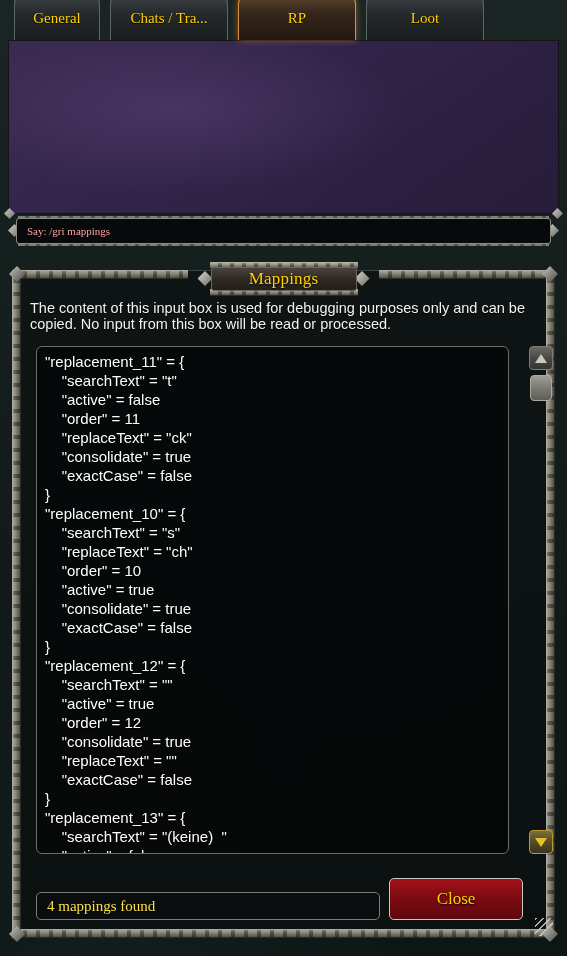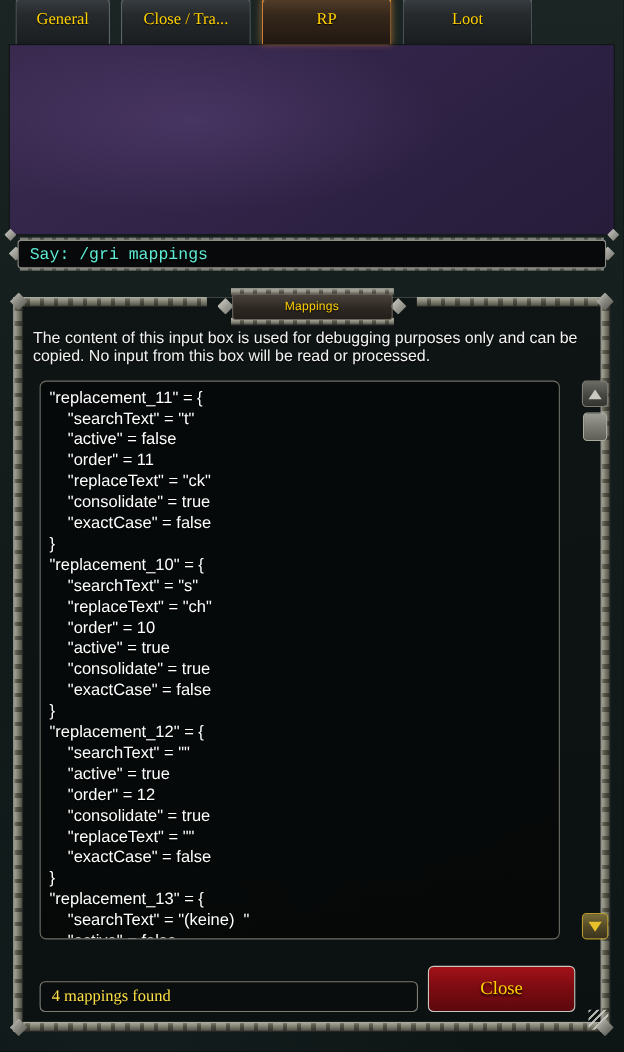--- a/index.html
+++ b/index.html
@@ -77,21 +77,21 @@
     position: absolute; left: 8px; top: 214px; width: 551px; height: 34px; z-index: 5;
   }
   #editbox {
     position:absolute; inset:4px 8px;
     background: #07090a;
     border: 1px solid #8d8d86;
     border-radius: 3px;
     display:flex; align-items:center; padding-left:10px;
   }
   #editbox-text {
-    color: #5eead4; font-size: 15px; font-family: Liberation Mono, monospace;
+    color: #fca5a5; font-size: 11px; font-family: Liberation Serif, serif;
     text-shadow: 0 1px 2px #000;
   }
   .eb-rail {
     position:absolute; height:3px; left:10px; right:10px;
     background: repeating-linear-gradient(90deg,#8e8e86 0 7px,#5d5d57 7px 11px);
     opacity:.85;
   }
   .eb-rail.t { top:2px; } .eb-rail.b { bottom:2px; }
   .eb-dia { position:absolute; width:13px; height:13px; top:10px;
     background: linear-gradient(135deg,#d2d2cb,#6b6b65);
@@ -153,21 +153,21 @@
     width: 168px; height: 34px; z-index:4;
   }
   #titleplate-inner {
     position:absolute; inset:5px 11px;
     background: linear-gradient(180deg,#4a423b 0%,#2e2823 55%,#241f1b 100%);
     border:1px solid #6d665c;
     border-radius:3px;
     display:flex; align-items:center; justify-content:center;
   }
   #title-text {
-    color:#ffd100; font-family:Liberation Sans, sans-serif; font-size:11px;
+    color:#ffd100; font-family:Liberation Serif, serif; font-size:17px;
     text-shadow: 0 1px 2px #000; letter-spacing:.2px;
   }
   .tp-rail { position:absolute; left:10px; right:10px; height:7px;
     background: repeating-linear-gradient(90deg,#90908a 0 8px,#5a5a55 8px 12px),
                 linear-gradient(180deg,#a4a49c,#4d4d48);
     background-blend-mode: overlay;
     border-top:1px solid #b0b0a7; border-bottom:1px solid #2a2a27; }
   .tp-rail.t { top:0; } .tp-rail.b { bottom:0; }
   .tp-dia { position:absolute; width:15px; height:15px; top:9px;
     background: linear-gradient(135deg,#d4d4cc,#6d6d66);
@@ -251,21 +251,21 @@
 </head>
 <body>
 
 <div id="scene"></div>
 
 <div id="tabbar">
   <div class="tab">
     <span>General</span>
   </div>
   <div class="tab wide">
-    <span>Close / Tra...</span>
+    <span>Chats / Tra...</span>
   </div>
   <div class="tab active wide">
     <span>RP</span>
   </div>
   <div class="tab wide">
     <span>Loot</span>
   </div>
 </div>
 
 <div id="chatframe"></div>

